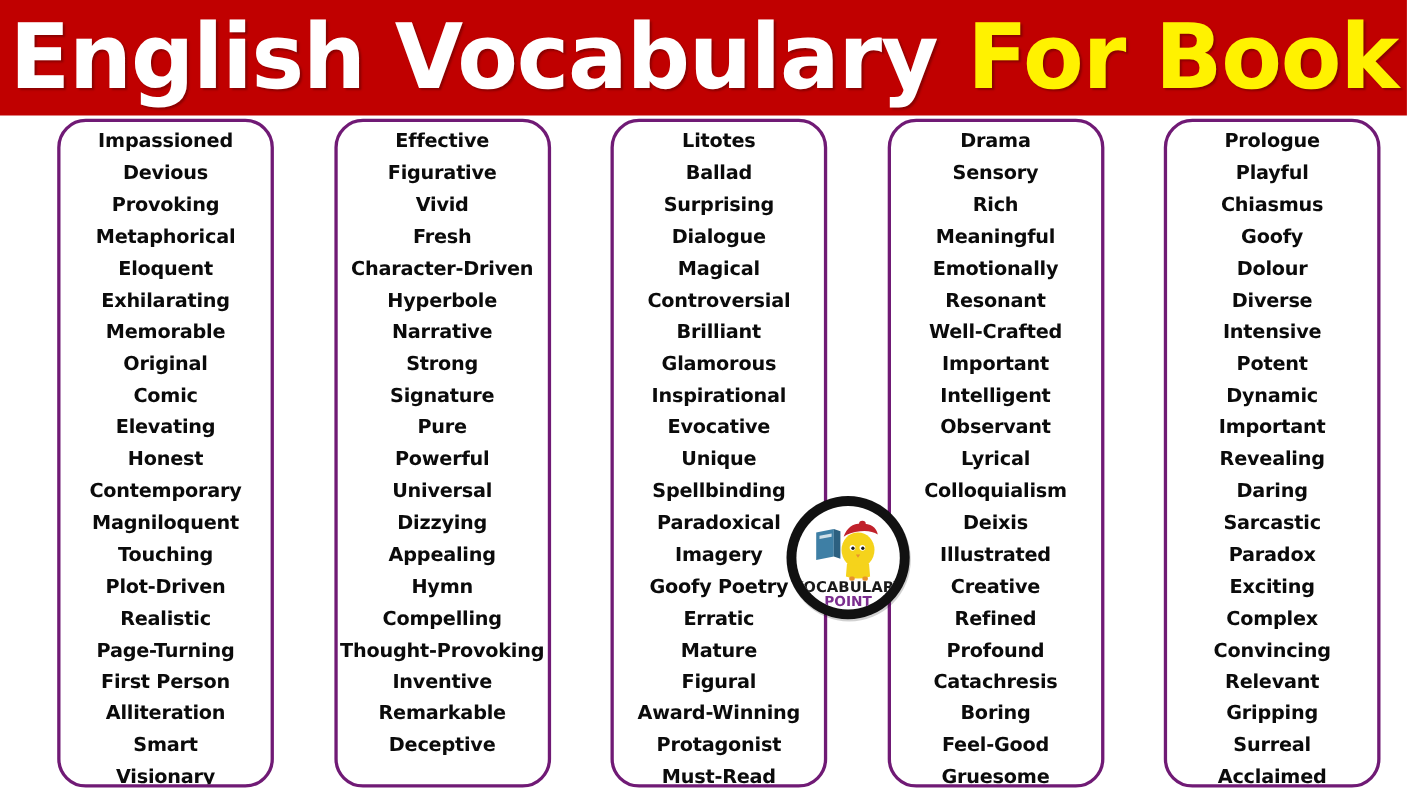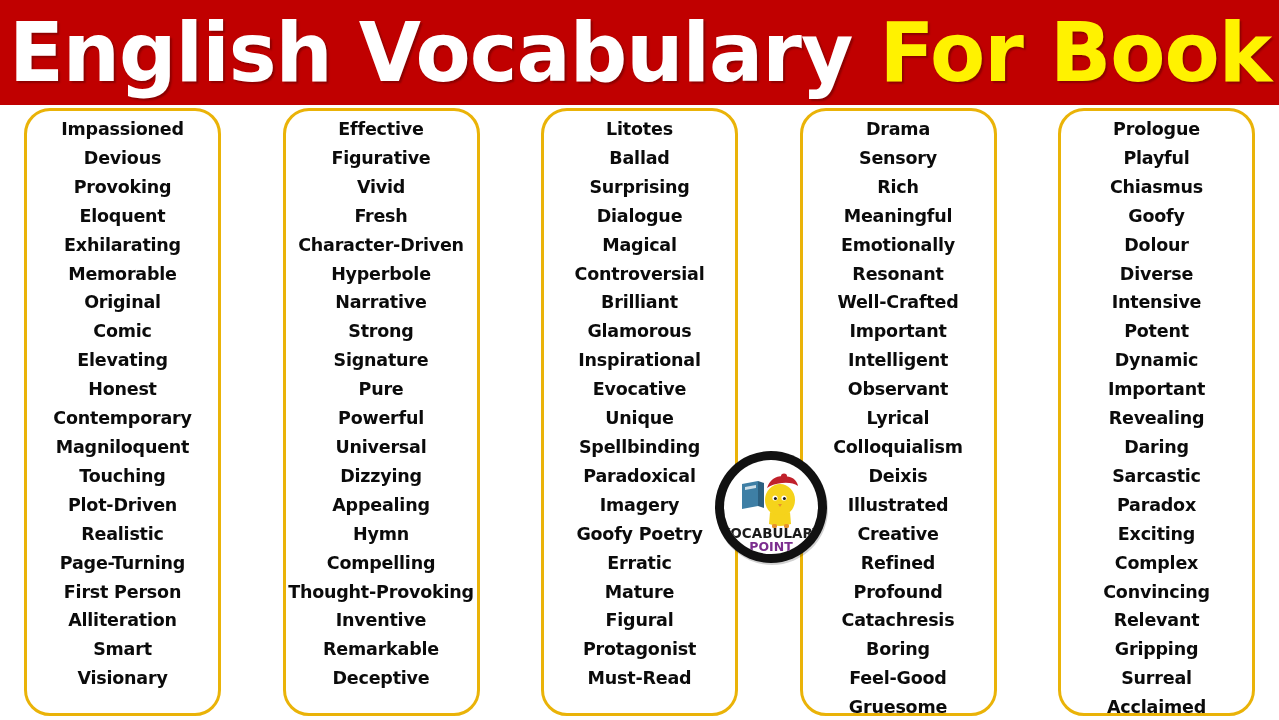--- a/index.html
+++ b/index.html
@@ -54,29 +54,30 @@
     width: 1279px;
     height: 612px;
     display: flex;
     justify-content: space-between;
     padding: 0 24px;
     box-sizing: border-box;
   }
   .card {
     width: 197px;
     height: 608px;
-    border: 3px solid #eab308;
+    border: 3px solid #701a75;
     border-radius: 26px;
     box-sizing: border-box;
     background: #ffffff;
     padding-top: 4px;
     display: flex;
     flex-direction: column;
     align-items: center;
     overflow: hidden;
+    margin-left: 28px;
   }
   .word {
     font-family: "DejaVu Sans", sans-serif;
     font-weight: bold;
     font-size: 17.5px;
     line-height: 28.9px;
     color: #0b0b0b;
     text-align: center;
     white-space: nowrap;
     letter-spacing: -0.2px;
@@ -103,20 +104,21 @@
     <div class="banner-title">
       <span class="t-white">English Vocabulary</span><span class="t-white">&nbsp;</span><span class="t-yellow">For Book</span>
     </div>
   </div>
 
   <div class="columns">
     <div class="card">
         <div class="word">Impassioned</div>
         <div class="word">Devious</div>
         <div class="word">Provoking</div>
+        <div class="word">Metaphorical</div>
         <div class="word">Eloquent</div>
         <div class="word">Exhilarating</div>
         <div class="word">Memorable</div>
         <div class="word">Original</div>
         <div class="word">Comic</div>
         <div class="word">Elevating</div>
         <div class="word">Honest</div>
         <div class="word">Contemporary</div>
         <div class="word">Magniloquent</div>
         <div class="word">Touching</div>
@@ -162,20 +164,21 @@
         <div class="word">Inspirational</div>
         <div class="word">Evocative</div>
         <div class="word">Unique</div>
         <div class="word">Spellbinding</div>
         <div class="word">Paradoxical</div>
         <div class="word">Imagery</div>
         <div class="word">Goofy Poetry</div>
         <div class="word">Erratic</div>
         <div class="word">Mature</div>
         <div class="word">Figural</div>
+        <div class="word">Award-Winning</div>
         <div class="word">Protagonist</div>
         <div class="word">Must-Read</div>
       </div>
     <div class="card">
         <div class="word">Drama</div>
         <div class="word">Sensory</div>
         <div class="word">Rich</div>
         <div class="word">Meaningful</div>
         <div class="word">Emotionally</div>
         <div class="word">Resonant</div>

